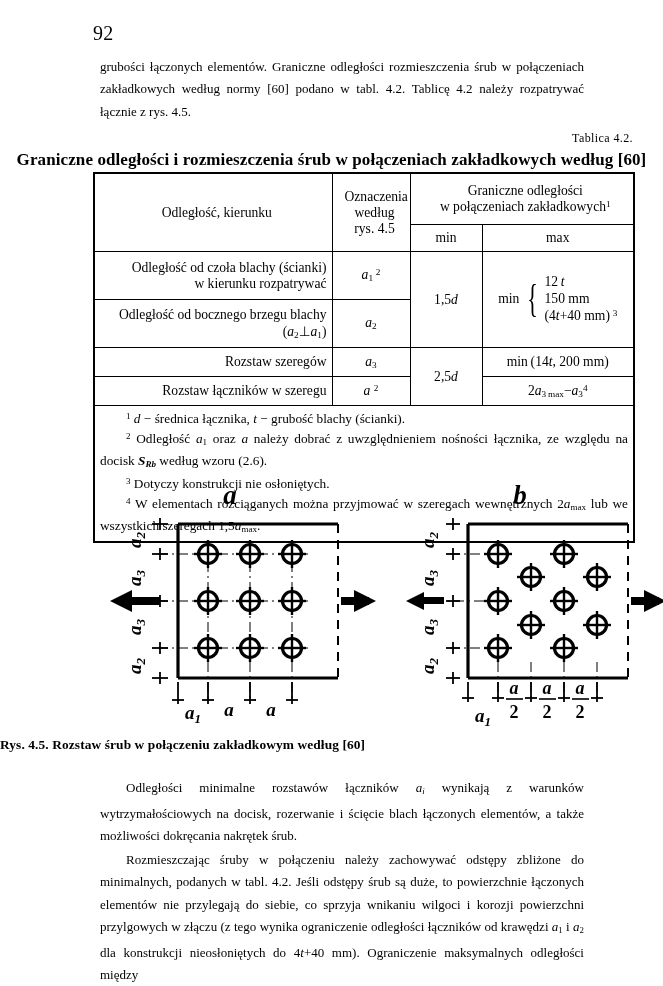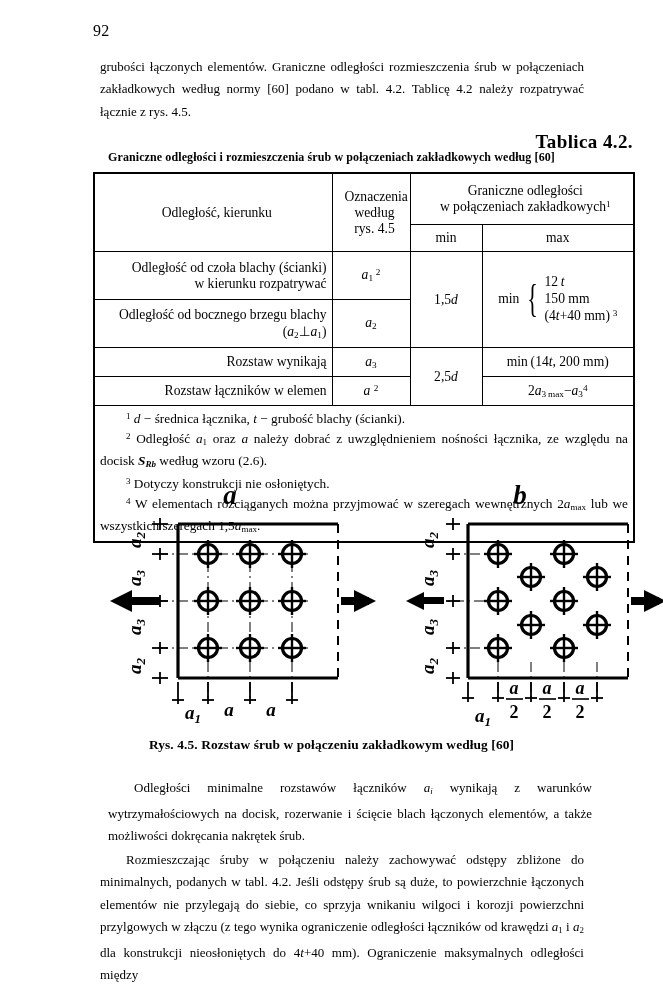--- a/index.html
+++ b/index.html
@@ -15,56 +15,56 @@
   }
   .page {
     position: absolute;
     left: 0; top: 0;
     width: 663px; height: 986px;
   }
   
   .page-number {
     position: absolute;
     left: 93px; top: 22px;
-    font-size: 16px;
+    font-size: 20px;
     letter-spacing: 0.3px;
   }
   
   .para {
     position: absolute;
     font-size: 13px;
     line-height: 22.4px;
     text-align: justify;
     text-justify: inter-word;
     hyphens: manual;
     width: 484px;
     left: 100px;
   }
   .para.p-top   { top: 56px; }
-  .para.p-mid   { top: 777px; text-indent: 26px; margin-left: 8px; }
+  .para.p-mid   { top: 777px; text-indent: 26px; }
   .para.p-bot   { top: 849px; text-indent: 26px; }
   .para i { font-style: italic; }
   sub { font-size: 0.68em; vertical-align: -0.25em; }
   sup { font-size: 0.68em; vertical-align: 0.45em; }
 
   
   .tbl-number {
     position: absolute;
     right: 30px; top: 131px;
-    font-weight: bold;
-    font-size: 19px;
+    font-weight: normal;
+    font-size: 12px;
     letter-spacing: 0.4px;
   }
   .tbl-title {
     position: absolute;
     left: 0; top: 150px;
     width: 663px;
     text-align: center;
     font-weight: bold;
-    font-size: 12px;
+    font-size: 17px;
     letter-spacing: 0.1px;
   }
 
   
   .tbl-wrap {
     position: absolute;
     left: 93px; top: 172px;
     width: 540px;
   }
   table.spec {
@@ -125,21 +125,21 @@
     width: 663px; height: 255px;
   }
   .diagram { position: absolute; top: 0; }
   .diagram.left  { left: 108px; }
   .diagram.right { left: 398px; }
 
   .fig-cap {
     position: absolute;
     left: 0; top: 737px;
     width: 663px;
-    text-align: center;
+    text-align: left;
     font-size: 13.4px;
     font-weight: bold;
     letter-spacing: 0.1px;
   }
 </style>
 </head>
 <body>
 
 <div class="page">
 
@@ -203,36 +203,36 @@
           <td class="c-left outer-l row-mid cellpad-left">
             Odległość od bocznego brzegu blachy<br><span class="indent2">(<i>a</i><sub>2</sub>⊥<i>a</i><sub>1</sub>)</span>
           </td>
           <td class="c-center row-mid">
             <i>a</i><sub>2</sub>
           </td>
         </tr>
 
         <tr>
           <td class="c-left outer-l row-short cellpad-left">
-            Rozstaw wynikają
+            Rozstaw szeregów
           </td>
           <td class="c-center row-short">
             <i>a</i><sub>3</sub>
           </td>
           <td class="c-center" rowspan="2">
             2,5<i>d</i>
           </td>
           <td class="c-center outer-r">
             min (14<i>t</i>, 200 mm)
           </td>
         </tr>
 
         <tr>
           <td class="c-left outer-l row-short cellpad-left">
-            Rozstaw łączników w elemen
+            Rozstaw łączników w szeregu
           </td>
           <td class="c-center row-short">
             <i>a</i>&nbsp;<sup>2</sup>
           </td>
           <td class="c-center outer-r">
             2<i>a</i><sub>3 max</sub>−<i>a</i><sub>3</sub><sup>4</sup>
           </td>
         </tr>
 
         <tr>

